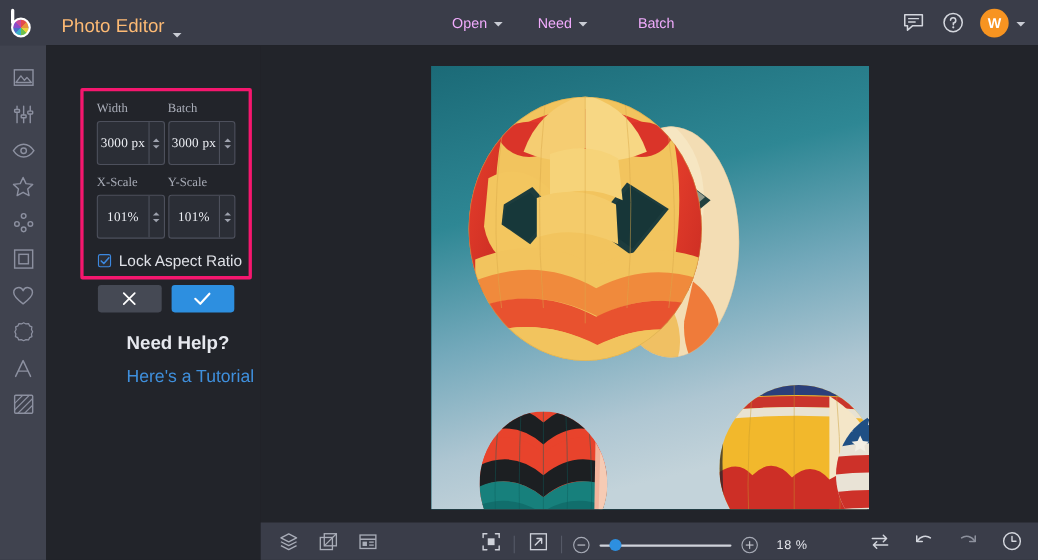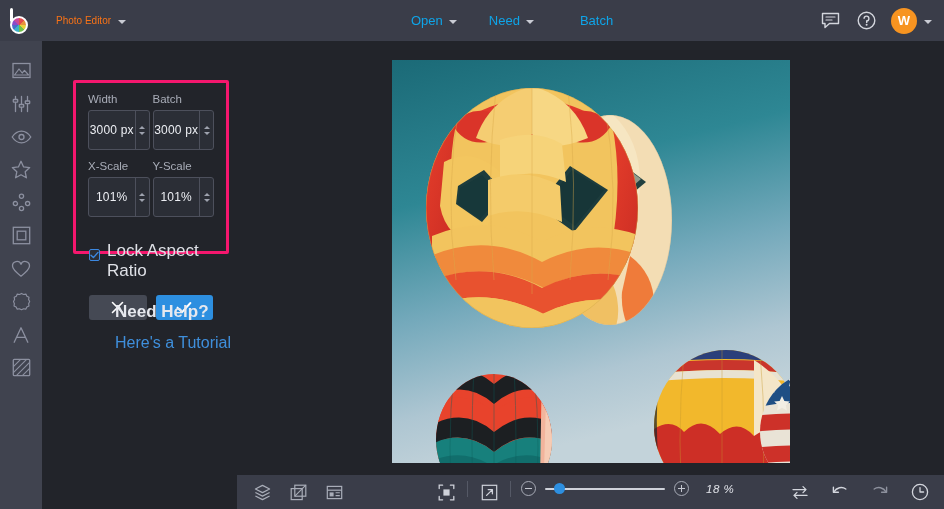--- a/index.html
+++ b/index.html
@@ -28,30 +28,30 @@
         #e34b4b 0deg 45deg,
         #e8913c 45deg 90deg,
         #e8d13c 90deg 135deg,
         #6ec04a 135deg 180deg,
         #3cb0c9 180deg 225deg,
         #4a6ec9 225deg 270deg,
         #8b4ac9 270deg 315deg,
         #c94a9b 315deg 360deg);
   }
   .app-title {
-    display: flex; align-items: center; gap: 7px;
+    display: flex; align-items: flex-end; gap: 7px;
     height: 26px; padding: 0 10px; margin-left: 4px;
-    color: #f97316; font-size: 10px; border-radius: 3px;
+    color: #fdba74; font-size: 17px; border-radius: 3px;
     cursor: pointer;
   }
   .caret { width: 0; height: 0; border-left: 4px solid transparent; border-right: 4px solid transparent; border-top: 4.5px solid #c9ccd4; margin-top: 2px; }
   .hdr-center { position: absolute; left: 399px; top: 0; height: 41px; display: flex; align-items: center; gap: 8px; }
   .hdr-btn {
     display: flex; align-items: center; gap: 6px; height: 26px; padding: 0 12px;
-    color: #0ea5e9; font-size: 13px; border-radius: 3px; cursor: pointer;
+    color: #f0abfc; font-size: 13px; border-radius: 3px; cursor: pointer;
     background: transparent;
   }
   .hdr-right { position: absolute; right: 12px; top: 0; height: 41px; display: flex; align-items: center; gap: 14px; }
   .ico-btn { width: 22px; height: 22px; display: flex; align-items: center; justify-content: center; cursor: pointer; }
   .avatar {
     width: 26px; height: 26px; border-radius: 50%; background: #f79421;
     color: #fff; font-size: 13px; font-weight: bold;
     display: flex; align-items: center; justify-content: center; cursor: pointer;
   }
 
@@ -81,21 +81,21 @@
   }
   .panel-title { color: #b9bcc6; font-size: 10.5px; letter-spacing: 1.4px; }
   .panel-dup { position: absolute; right: 9px; top: 8px; cursor: pointer; }
 
   .hl-box {
     position: absolute; left: 31px; top: 39px; width: 156px; height: 174px;
     border: 3px solid #f5176e; border-radius: 2px;
     background: #22242a;
   }
   .fields { padding: 10px 12px 0 12px; }
-  .frow { display: flex; gap: 3px; }
+  .frow { display: flex; gap: 3px; font-family: Liberation Serif, serif; }
   .fcol { width: 62px; }
   .flabel { color: #a9adb8; font-size: 11.5px; margin-bottom: 5px; }
   .fwrap {
     display: flex; align-items: stretch; height: 40px;
     border: 1px solid #4d505c; border-radius: 3px; background: #2b2e36;
     overflow: hidden;
   }
   .fval {
     flex: 1; color: #eceef3; font-size: 12px; display: flex; align-items: center;
     justify-content: center; letter-spacing: .2px;
@@ -107,21 +107,21 @@
   .spin i { display: block; width: 0; height: 0; border-left: 3px solid transparent; border-right: 3px solid transparent; }
   .spin i.up { border-bottom: 3.5px solid #9ea2ae; }
   .spin i.dn { border-top: 3.5px solid #9ea2ae; }
 
   .lockrow { display: flex; align-items: center; gap: 7px; padding: 12px 0 0 13px; cursor: pointer; }
   .chk {
     width: 12px; height: 12px; border: 1px solid #3c88e0; border-radius: 2px; background: #2b2e36;
     display: flex; align-items: center; justify-content: center;
   }
   .chk svg { display: block; }
-  .locklabel { color: #dfe1e7; font-size: 17px; margin-top: 12px; }
+  .locklabel { color: #dfe1e7; font-size: 14px; }
 
   .btnrow { display: flex; gap: 9px; padding: 14px 13px 0 13px; }
   .btn { flex: 1; height: 25px; border-radius: 3px; display: flex; align-items: center; justify-content: center; cursor: pointer; }
   .btn.cancel { background: #454954; }
   .btn.confirm { background: #2d8fe0; }
 
   .help { position: absolute; left: 73px; top: 261px; }
   .help-title { color: #e6e8ee; font-size: 17px; font-weight: bold; }
   .help-link { color: #3f8fdc; font-size: 16px; margin-top: 12px; cursor: pointer; }
 
@@ -135,21 +135,21 @@
     overflow: hidden; background: #1d6d78;
   }
 
   
   .bottombar {
     position: absolute; left: 237px; top: 475px; width: 707px; height: 34px;
     background: #3a3d49;
     display: flex; align-items: center;
   }
   .bb-left { display: flex; align-items: center; gap: 14px; padding-left: 14px; }
-  .bb-center { position: absolute; left: 198px; display: flex; align-items: flex-start; gap: 0; font-style: italic; }
+  .bb-center { position: absolute; left: 198px; display: flex; align-items: flex-end; gap: 0; }
   .sep { width: 1px; height: 16px; background: #555966; margin: 0 10px; }
   .zoom-ctl { display: flex; align-items: center; gap: 9px; }
   .circ-btn {
     width: 15px; height: 15px; border-radius: 50%; border: 1.2px solid #a7abb6;
     display: flex; align-items: center; justify-content: center; cursor: pointer;
   }
   .circ-btn .bar { width: 7px; height: 1.3px; background: #c5c8d1; }
   .circ-btn .bar.v { position: absolute; width: 1.3px; height: 7px; }
   .slider { position: relative; width: 120px; height: 14px; display: flex; align-items: center; cursor: pointer; }
   .slider .track { width: 100%; height: 2px; background: #cfd2da; border-radius: 1px; }

